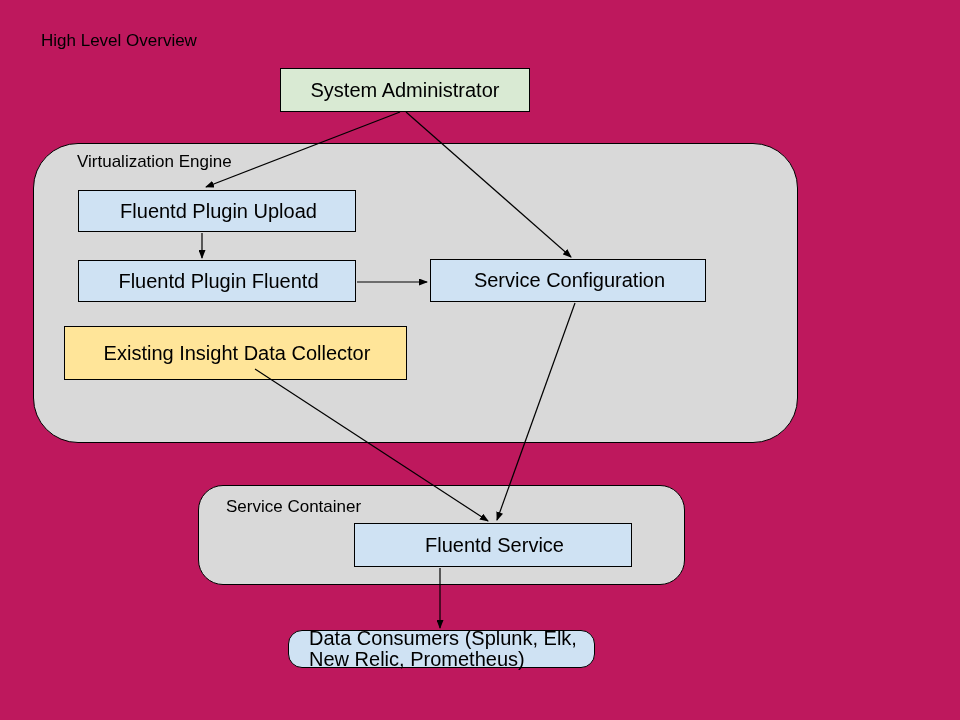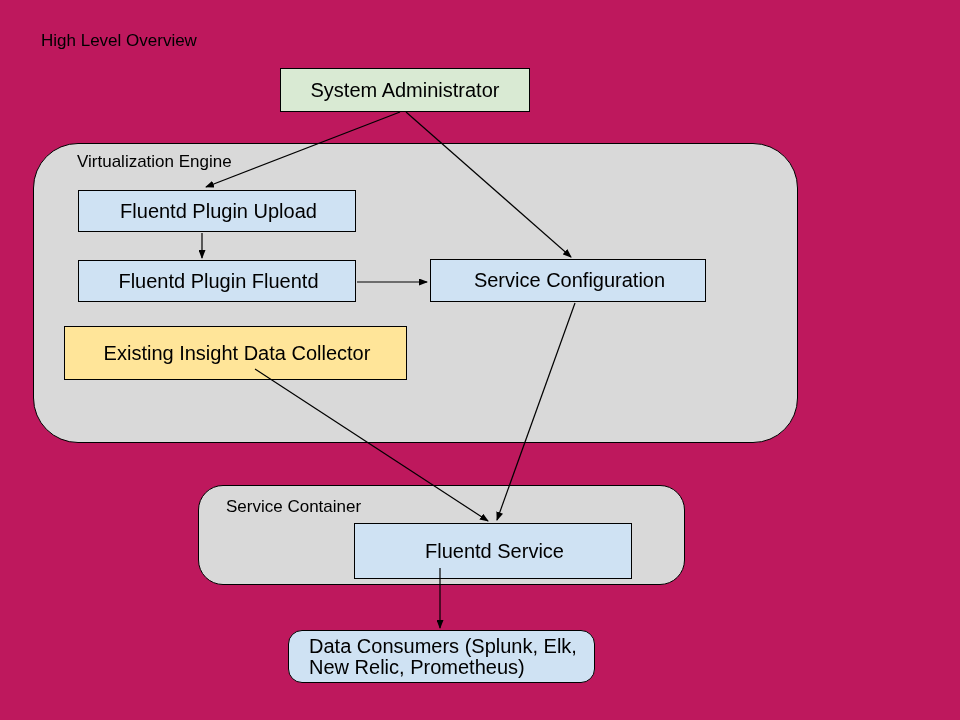--- a/index.html
+++ b/index.html
@@ -92,25 +92,25 @@
   </div>
 
   <div class="node blue left" style="left:430px; top:259px; width:276px; height:43px;">
     <span class="lbl">Service Configuration</span>
   </div>
 
   <div class="node yellow left" style="left:64px; top:326px; width:343px; height:54px;">
     <span class="lbl">Existing Insight Data Collector</span>
   </div>
 
-  <div class="node blue left" style="left:354px; top:523px; width:278px; height:56px;">
+  <div class="node blue left" style="left:354px; top:523px; width:278px; height:44px;">
     <span class="lbl">Fluentd Service</span>
   </div>
 
-  <div class="node blue left rounded" style="left:288px; top:630px; width:307px; height:53px;">
+  <div class="node blue left rounded" style="left:288px; top:630px; width:307px; height:38px;">
     <span class="lbl">Data Consumers (Splunk, Elk,
 New Relic, Prometheus)</span>
   </div>
 
   <svg id="edge-layer" viewBox="0 0 960 720" xmlns="http://www.w3.org/2000/svg">
     <defs>
       <marker id="arrowhead" markerWidth="9" markerHeight="7" refX="8" refY="3.5" orient="auto" markerUnits="userSpaceOnUse">
         <path d="M0,0 L9,3.5 L0,7 Z" fill="#000000"></path>
       </marker>
     </defs>

